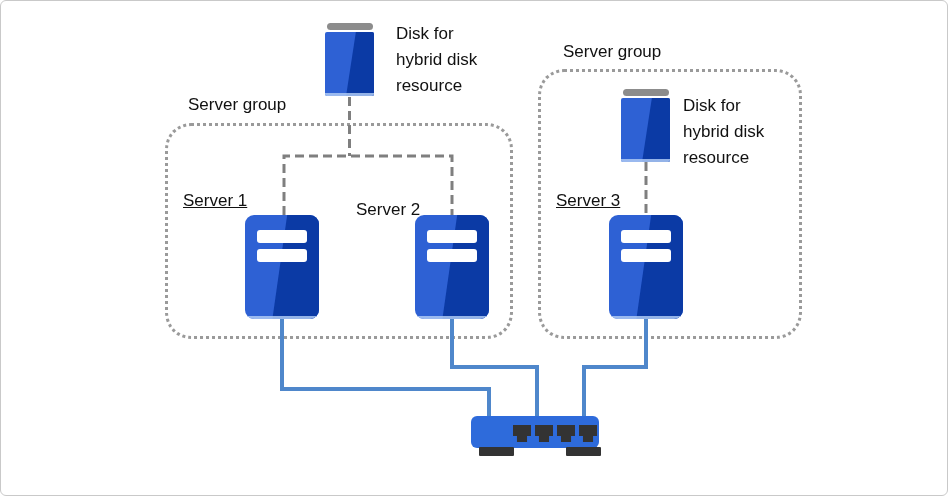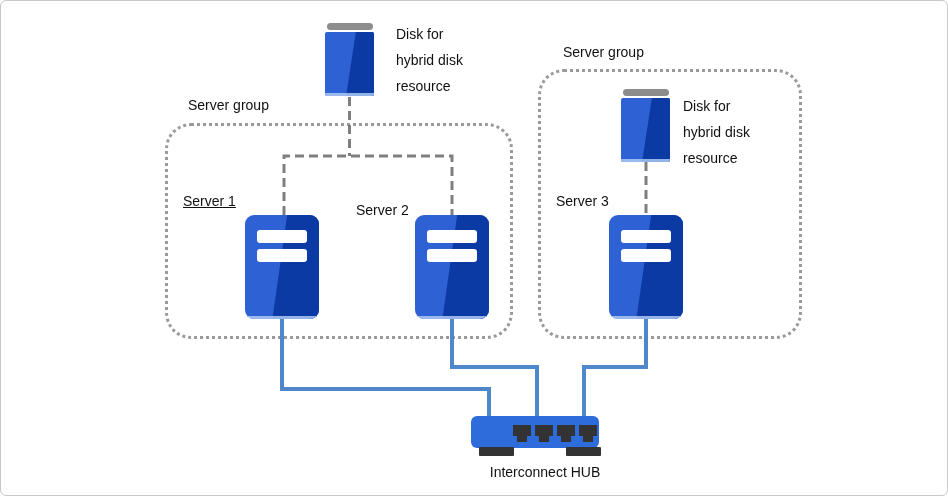--- a/index.html
+++ b/index.html
@@ -1,21 +1,21 @@
 <!DOCTYPE html>
 <html><head>
 <meta charset="utf-8">
 <style>
   html,body{margin:0;padding:0;background:#fff;}
   .canvas{
     position:relative;width:948px;height:496px;background:#ffffff;
     font-family:"Liberation Sans",sans-serif;color:#111;overflow:hidden;
     box-sizing:border-box;border:1px solid #c9c9c9;border-radius:6px;
   }
-  .label{position:absolute;font-size:14px;line-height:20px;white-space:nowrap;}
+  .label{position:absolute;font-size:17px;line-height:20px;white-space:nowrap;}
   .multiline{white-space:pre-line;line-height:26px;}
   .group{
     position:absolute;border:3px dotted #9a9a9a;border-radius:26px;
     box-sizing:border-box;background:transparent;
   }
   .group-left{left:164px;top:122px;width:348px;height:216px;}
   .group-right{left:537px;top:68px;width:264px;height:270px;}
 
   .wires{position:absolute;left:0;top:0;z-index:3;}
 
@@ -108,24 +108,23 @@
     <div class="hub-port port4"></div>
     <div class="hub-foot foot-l"></div>
     <div class="hub-foot foot-r"></div>
   </div>
 
   <div class="label" style="left:187px;top:94px;">Server group</div>
   <div class="label" style="left:562px;top:41px;">Server group</div>
 
   <div class="label" style="left:182px;top:190px;text-decoration:underline;">Server 1</div>
   <div class="label" style="left:355px;top:199px;text-align:right;">Server 2</div>
-  <div class="label" style="left:555px;top:190px;">Server 3</div>
+  <div class="label" style="left:555px;top:190px;text-decoration:underline;">Server 3</div>
 
   <div class="label multiline" style="left:395px;top:20px;">Disk for
 hybrid disk
 resource</div>
   <div class="label multiline" style="left:682px;top:92px;">Disk for
 hybrid disk
 resource</div>
 
-  <div class="label" style="left:544px;top:461px;transform:translateX(-50%);">Interconnect HUB</div>
 
 </div>
 
 </body></html>

